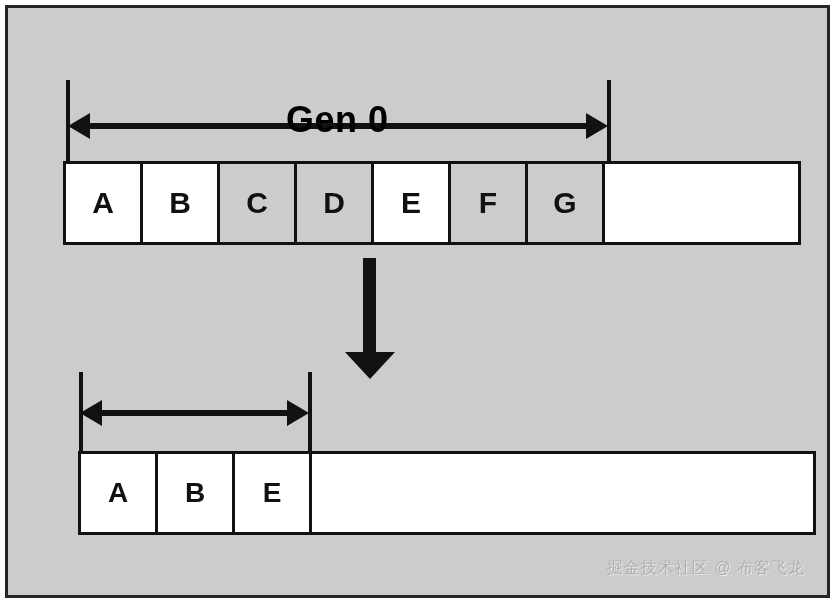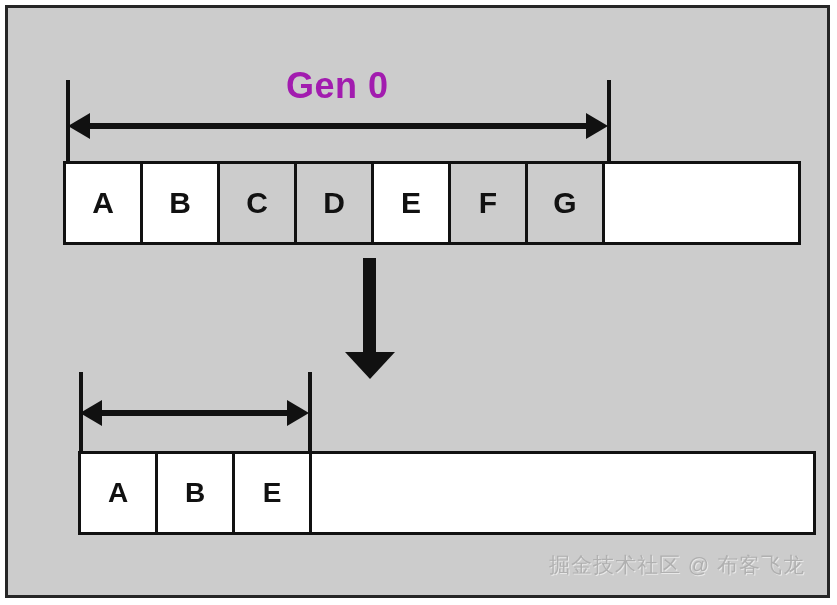--- a/index.html
+++ b/index.html
@@ -54,23 +54,24 @@
     border-left: 22px solid #111111;
   }
   .arrow-head.down {
     border-left: 25px solid transparent;
     border-right: 25px solid transparent;
     border-top: 27px solid #111111;
   }
   .span-label {
     position: absolute;
     font-weight: bold;
-    color: #a21caf;
+    color: #000000;
     letter-spacing: 0.5px;
     white-space: nowrap;
+    margin-top: 34px;
   }
 
   
   .heap-row {
     position: absolute;
     box-sizing: border-box;
     border: 3px solid #111111;
     background: #ffffff;
     display: flex;
     align-items: stretch;
@@ -132,21 +133,21 @@
   #gen1-arrow-line { left: 82px; top: 402px; width: 208px; }
   #gen1-arrow-head-left  { left: 72px;  top: 392px; }
   #gen1-arrow-head-right { left: 279px; top: 392px; }
   #gen1-label { left: 122px; top: 352px; font-size: 34px; }
 
   
   #watermark {
     position: absolute;
     right: 22px;
     bottom: 16px;
-    font-size: 21px;
+    font-size: 16px;
     color: #b0b0b0;
     text-shadow: 1px 1px 0 #e8e8e8;
     white-space: nowrap;
     letter-spacing: 1px;
   }
 </style>
 </head>
 <body>
 
 <div id="stage">

